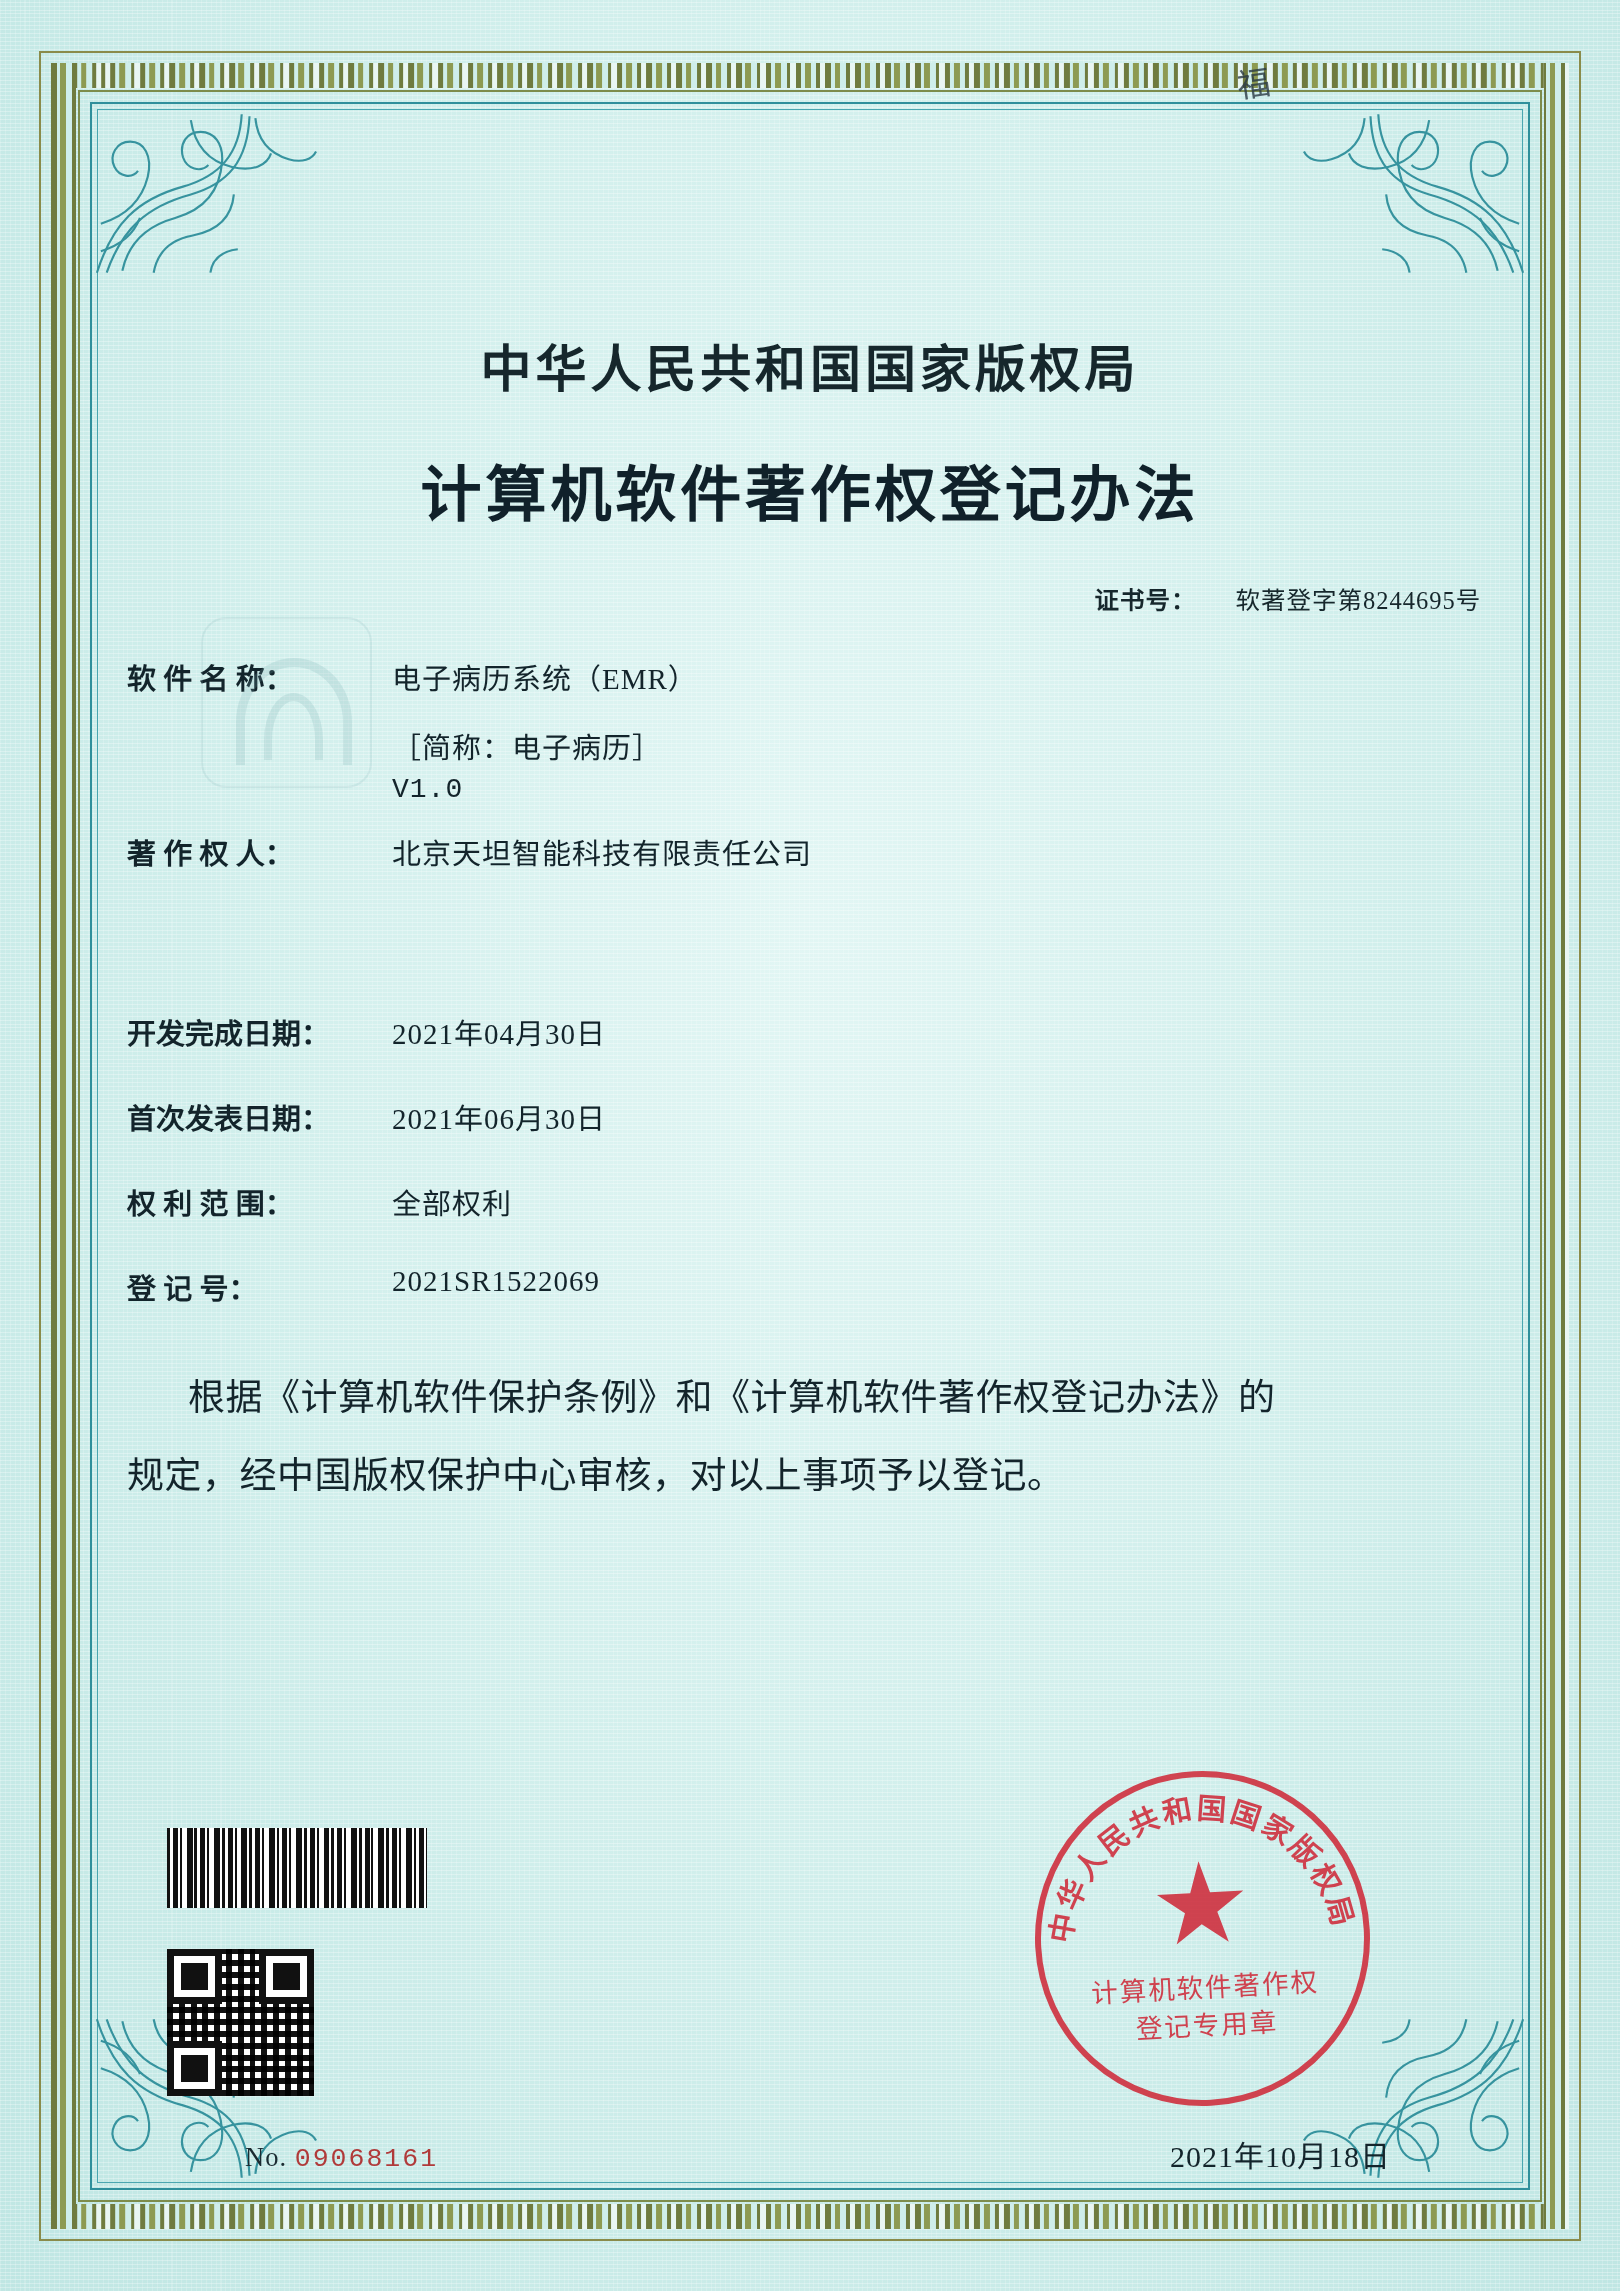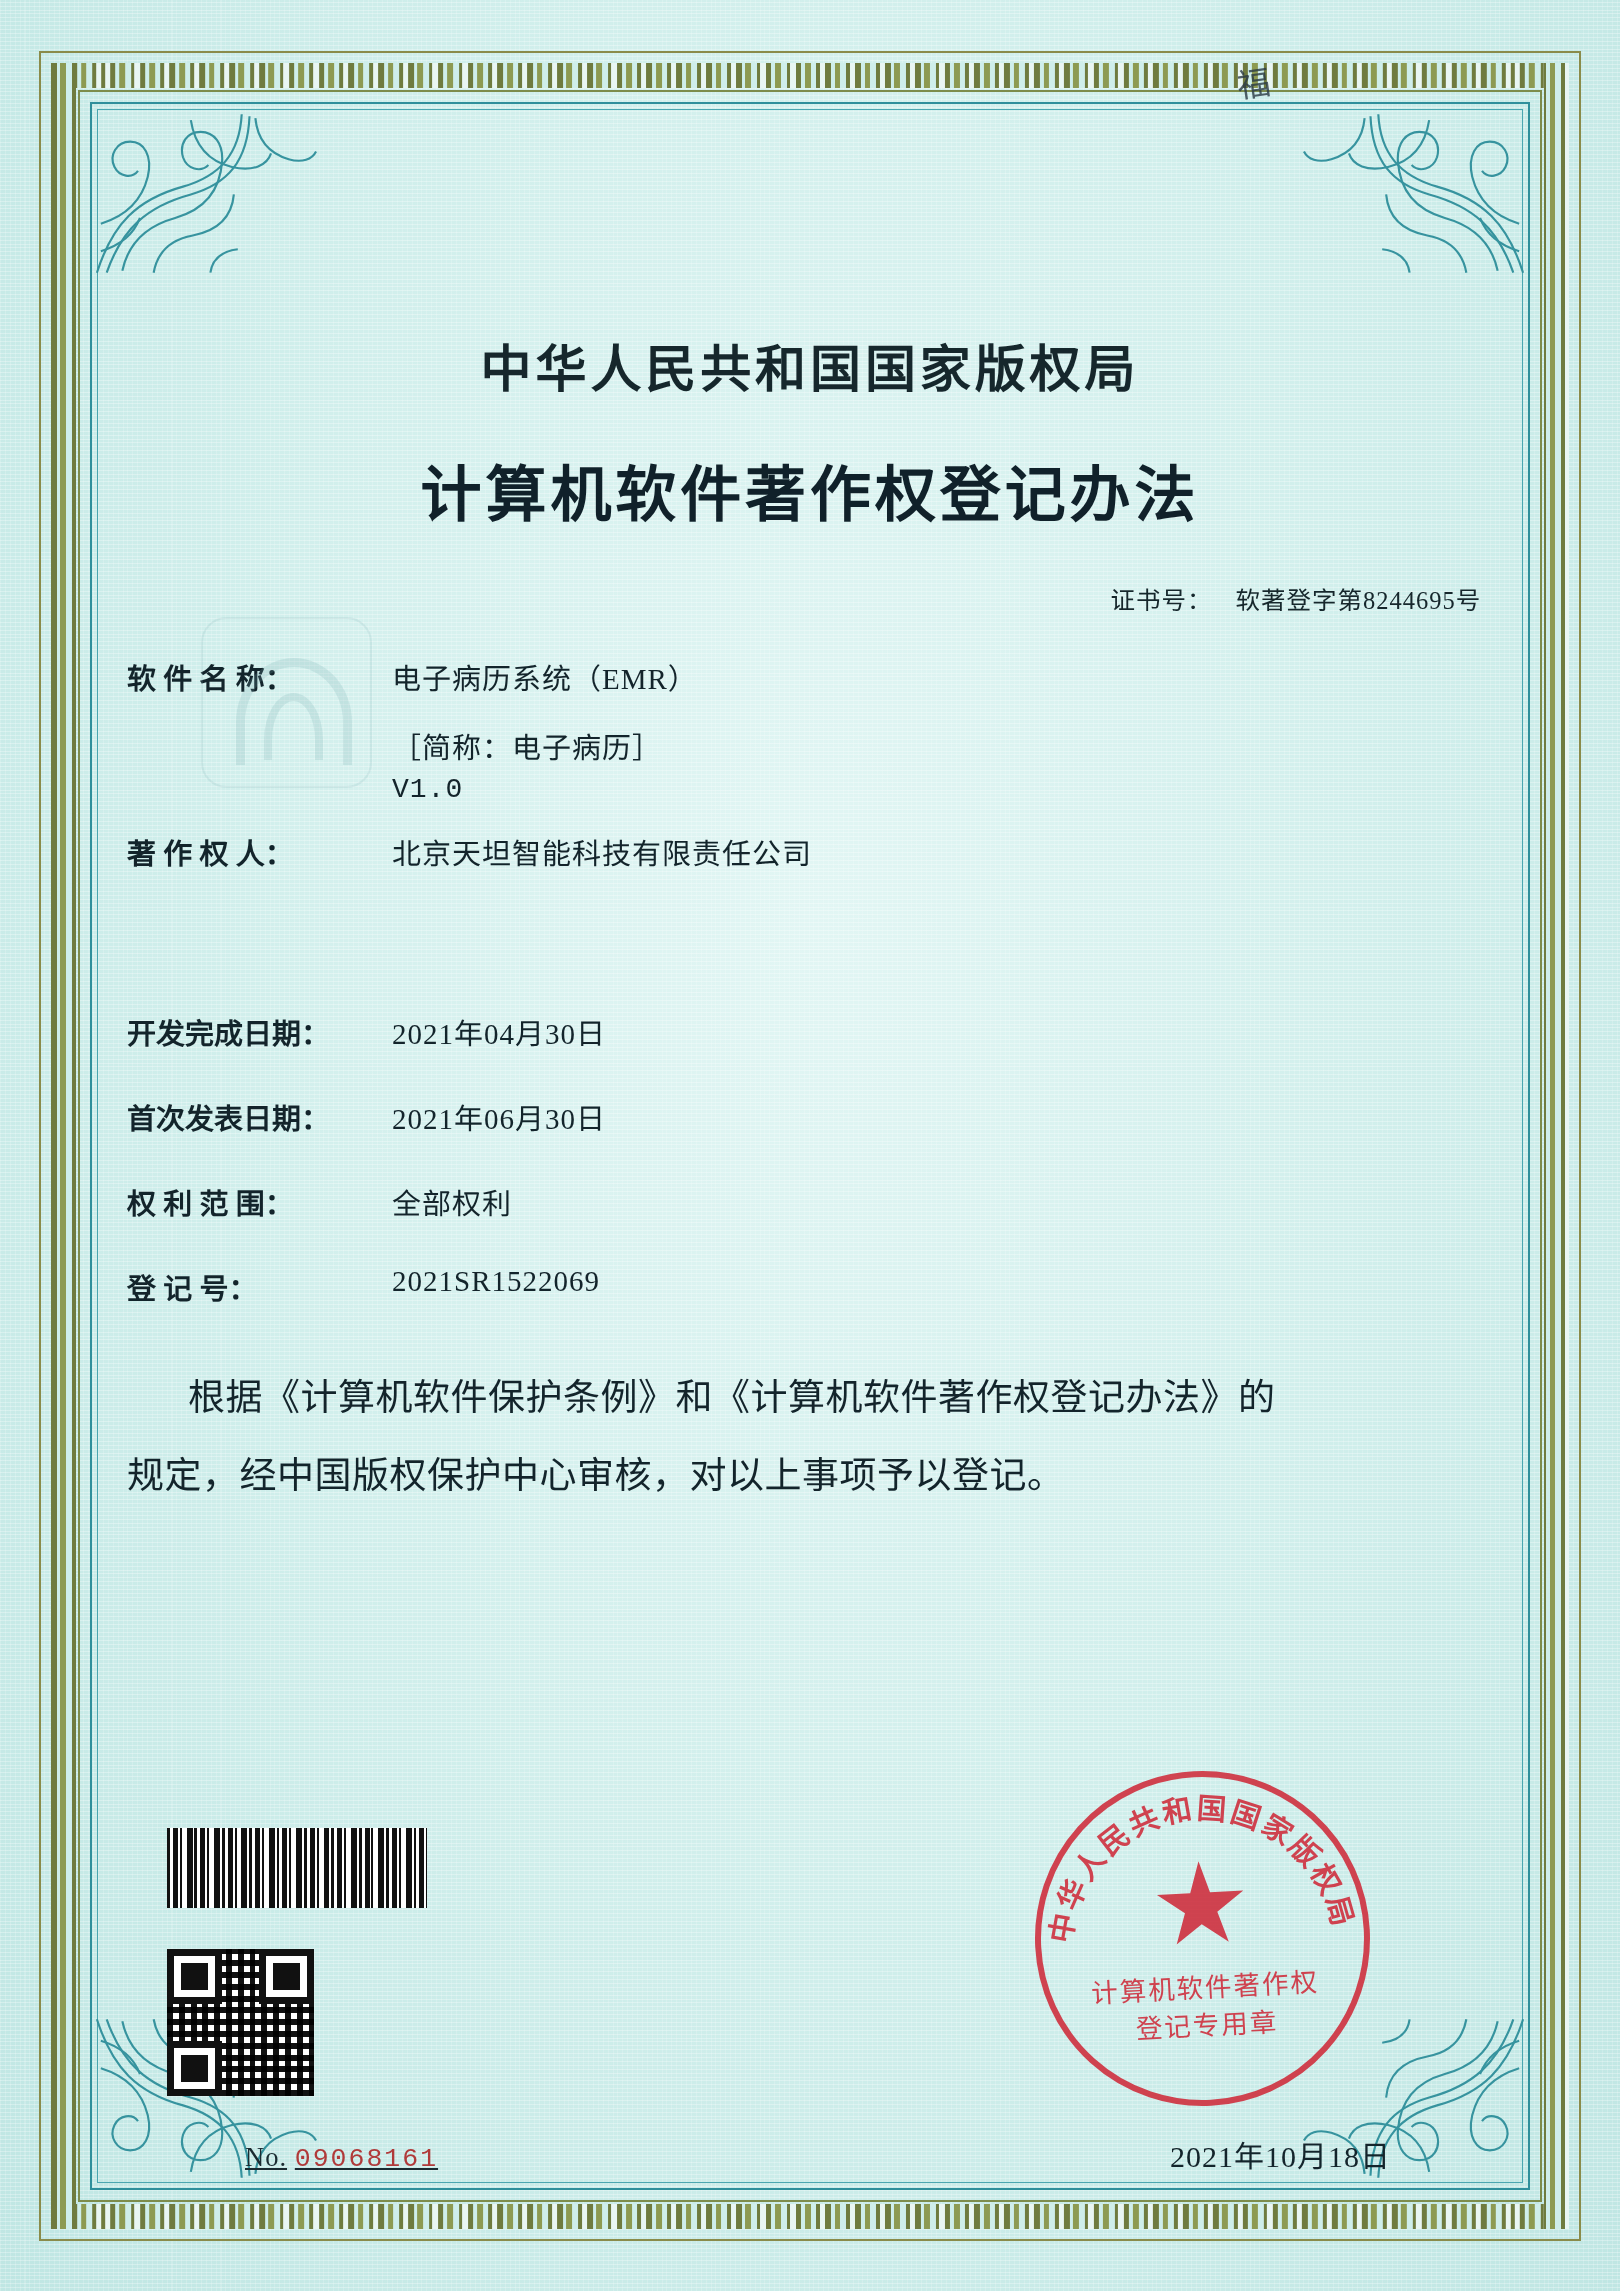--- a/index.html
+++ b/index.html
@@ -113,21 +113,21 @@
   }
 
   .cert-no-row {
     margin-top: 47px;
     text-align: right;
     padding-right: 11.8px;
     font-size: 24.5px;
     color: #16272c;
     letter-spacing: 1px;
   }
-  .cert-no-row .label { margin-right: 23px; }
+  .cert-no-row .label { margin-right: 39px; font-weight: bold; }
 
   .emblem-watermark {
     position: absolute;
     left: 74px;
     top: 470px;
     width: 167px;
     height: 167px;
     border-radius: 25.5px;
     border: 2px solid rgba(120,170,175,0.35);
     opacity: 0.45;
@@ -240,21 +240,20 @@
   .qr .f2 { right: 0; top: 0; }
   .qr .f3 { left: 0; bottom: 0; }
 
   .serial {
     position: absolute;
     left: 245px;
     bottom: 118px;
     font-size: 26.5px;
     color: #1a2b31;
     letter-spacing: 1px;
-    text-decoration: underline;
   }
   .serial .num {
     font-family: "Liberation Mono", "DejaVu Sans Mono", monospace;
     color: #b03a3a;
     letter-spacing: 2px;
     margin-left: 7.8px;
   }
 
   .issue-date {
     position: absolute;

